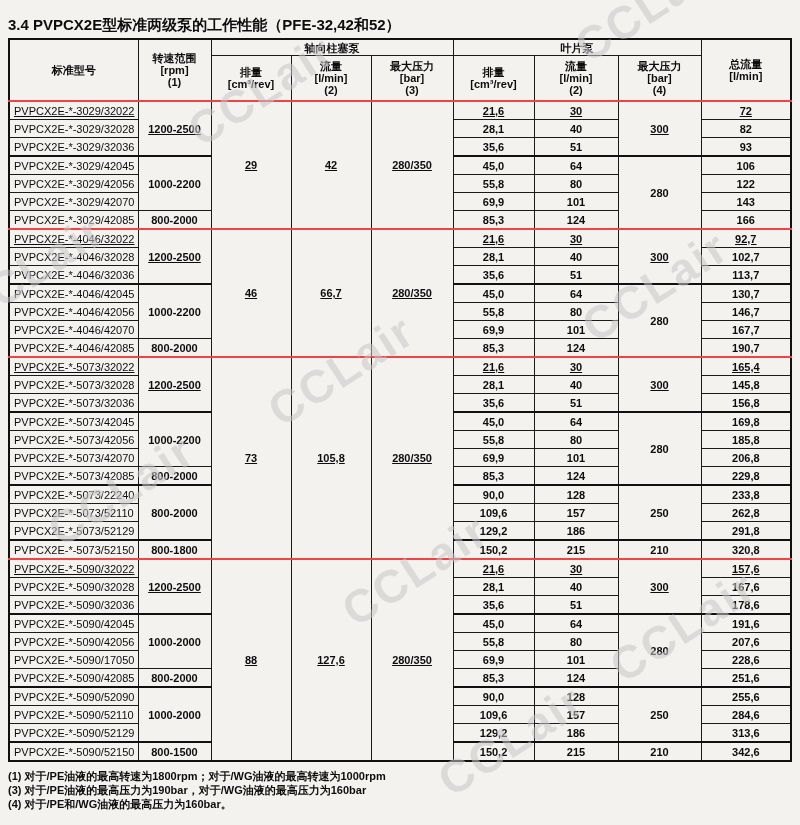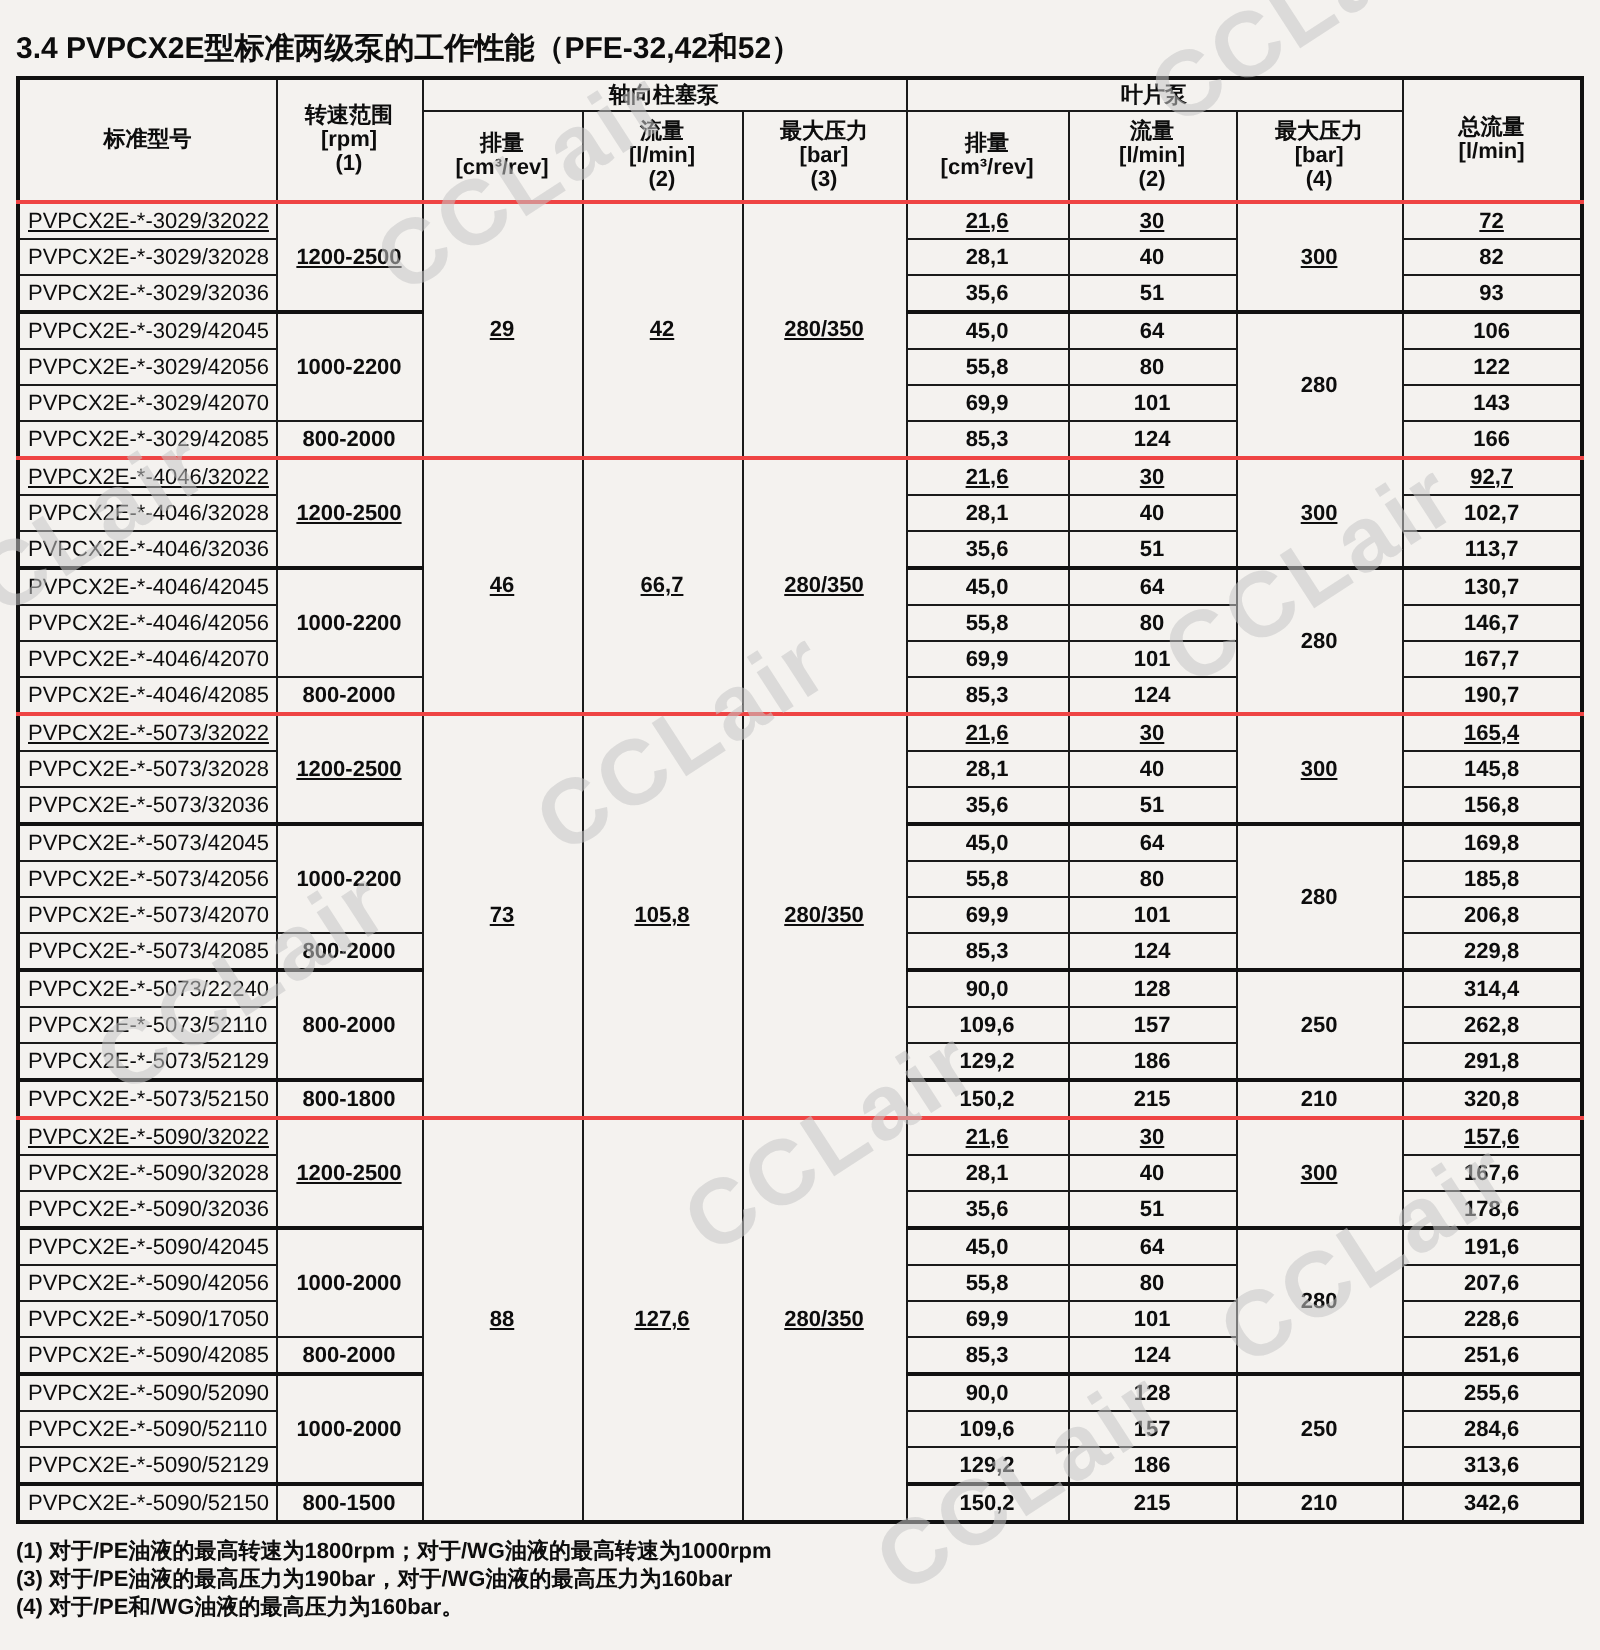--- a/index.html
+++ b/index.html
@@ -280,21 +280,21 @@
           <td class="num">85,3</td>
           <td class="num">124</td>
           <td class="num">229,8</td>
         </tr>
         <tr class="sub-start">
           <td class="model-cell">PVPCX2E-*-5073/22240</td>
           <td class="num" rowspan="3">800-2000</td>
           <td class="num">90,0</td>
           <td class="num">128</td>
           <td class="num" rowspan="3">250</td>
-          <td class="num">314,4</td>
+          <td class="num">233,8</td>
         </tr>
         <tr>
           <td class="model-cell">PVPCX2E-*-5073/52110</td>
           <td class="num">109,6</td>
           <td class="num">157</td>
           <td class="num">262,8</td>
         </tr>
         <tr>
           <td class="model-cell">PVPCX2E-*-5073/52129</td>
           <td class="num">129,2</td>

